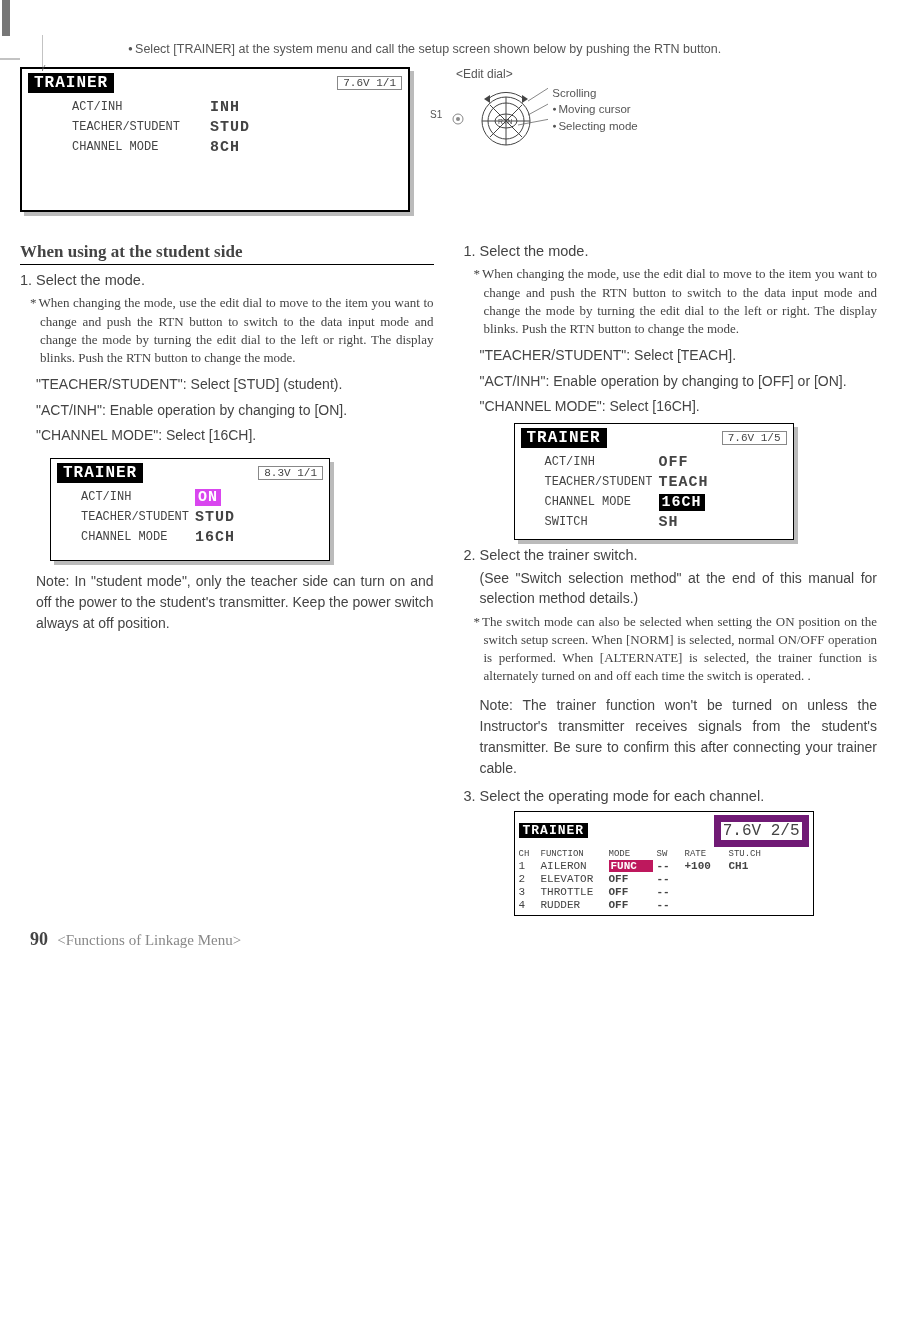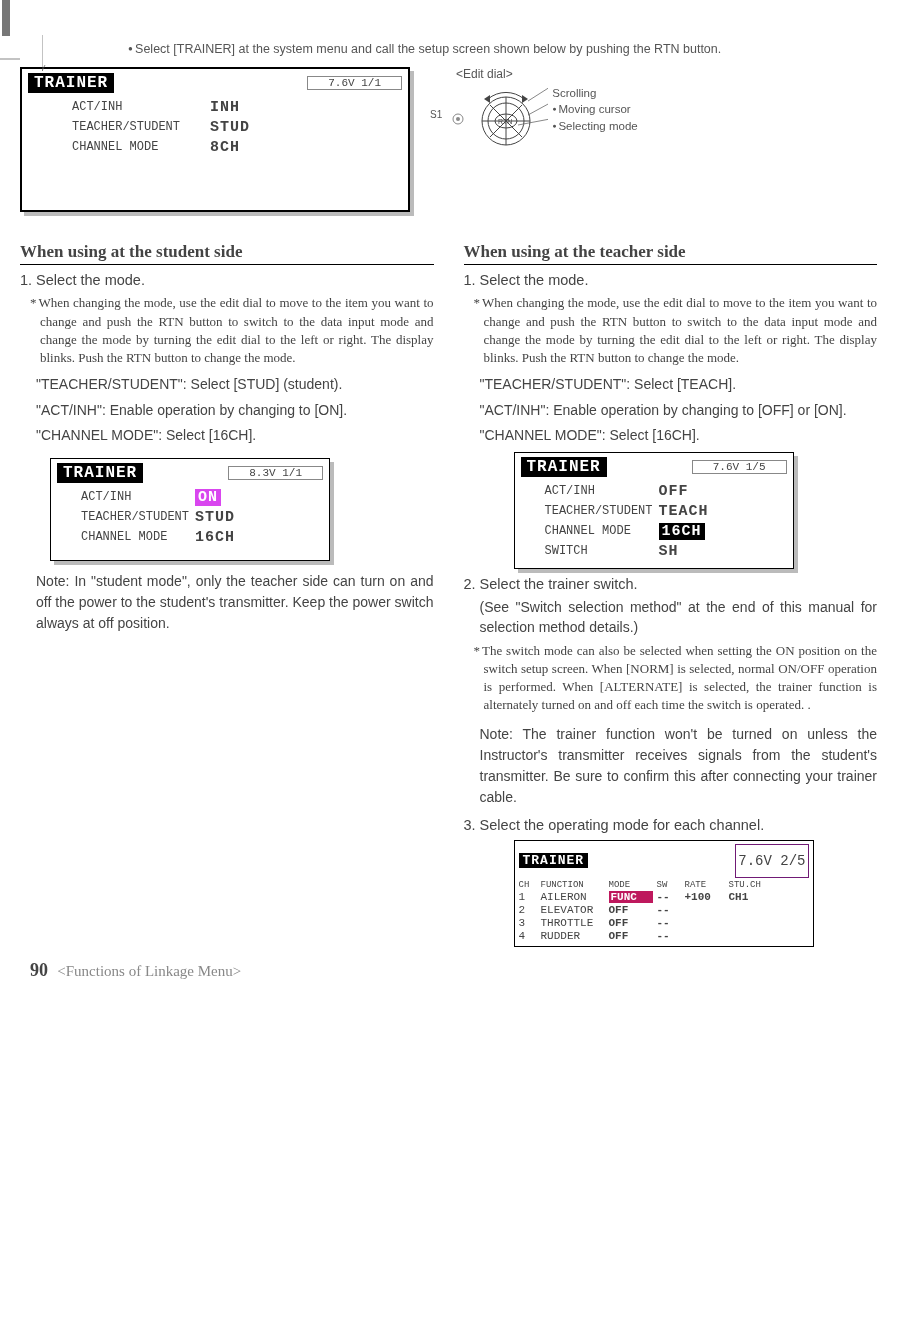--- a/index.html
+++ b/index.html
@@ -22,21 +22,21 @@
   }
 
   .top-bullet { font-size: 12.5px; margin-left: 108px; margin-bottom: 8px; line-height:1.5; color:#555;}
   .top-bullet::before { content:"● "; font-size:8px; position:relative; top:-2px;}
   .top-row { display:flex; gap:20px; align-items:flex-start; margin-bottom:30px;}
   .left-label { width:200px; font-size:12.5px; line-height:1.55; color:#555; padding-top:10px;}
   .left-label::before { content:"● "; font-size:8px; position:relative; top:-2px;}
   .lcd { background:#fff; border:2px solid #000; width:390px; box-shadow: 4px 4px 0 #bbb; padding:4px 6px;}
   .lcd .title-row { display:flex; justify-content:space-between; align-items:center; margin-bottom:6px;}
   .lcd .title { background:#000; color:#fff; font-family:"Courier New",monospace; font-weight:bold; font-size:16px; padding:1px 6px; letter-spacing:1px;}
-  .lcd .batt { font-family:"Courier New",monospace; font-size:11px; border:1px solid #888; padding:0 20px;}
+  .lcd .batt { font-family:"Courier New",monospace; font-size:11px; border:1px solid #888; padding:0 5px;}
   .lcd .row { display:flex; align-items:center; gap:12px; font-family:"Courier New",monospace; font-size:12px; margin-left:44px; margin-bottom:3px;}
   .lcd .row .lbl { width:126px; }
   .lcd .row .val { font-weight:bold; font-size:15px; letter-spacing:1px;}
 
   .dial-block { flex:1; font-size:12px; color:#555; }
   .dial-block .dtitle { margin-left:26px; margin-bottom:4px;}
   .dial-block svg { display:inline-block; vertical-align:middle; margin-left:6px;}
   .dial-annot { display:inline-block; vertical-align:top; margin-left:4px; font-size:11.5px; line-height:1.45; }
   .dial-annot div::before { content:"● "; font-size:7px; position:relative; top:-2px;}
 
@@ -52,21 +52,21 @@
 
   .lcd-wrap { margin:12px 0 4px 30px; }
 
   .lcd.small2 { width:280px; border-width:1px;}
   .lcd.small2 .row { margin-left:24px; gap:8px;}
   .lcd.small2 .row .lbl { width:106px; }
 
   .table-lcd { width:300px; border:1px solid #000; padding:3px 4px; font-family:"Courier New",monospace; font-size:11px; margin-left:50px;}
   .table-lcd .title-row { display:flex; justify-content:space-between; align-items:center; margin-bottom:2px;}
   .table-lcd .title { background:#000; color:#fff; font-weight:bold; font-size:13px; padding:0 4px; letter-spacing:1px;}
-  .table-lcd .batt { font-size:14px; border:1px solid #701a75; padding:8px 2px;}
+  .table-lcd .batt { font-size:16px; border:7px solid #701a75; padding:0 2px;}
   .table-lcd .head-row, .table-lcd .trow { display:grid; grid-template-columns:18px 64px 44px 24px 40px 40px; gap:4px; align-items:center; margin-bottom:1px;}
   .table-lcd .head-row { font-size:9px; }
   .table-lcd .val { font-weight:bold; }
   .table-lcd .inv { background:#be185d; color:#fff; padding:0 2px; }
 
   .footer { position:absolute; bottom:6px; left:30px; font-family:"Times New Roman",serif; }
   .footer .pg { font-weight:bold; font-size:18px; margin-right:6px;}
   .footer .tx { font-size:15px; color:#888;}
 
   .hairline-arrow { stroke:#555; stroke-width:0.7; fill:none;}
@@ -167,21 +167,20 @@
             <span class="lbl">CHANNEL MODE</span>
             <span class="val">16CH</span>
           </div>
       </div>
     </div>
 
     <div class="note-block">Note: In "student mode", only the teacher side can turn on and off the power to the student's transmitter. Keep the power switch always at off position.</div>
   </div>
 
   <div class="column">
-    <h2 class="section">When using at the teacher side</h2>
     <div class="step">1. Select the mode.</div>
     <div class="asterisk-note">When changing the mode, use the edit dial to move to the item you want to change and push the RTN button to switch to the data input mode and change the mode by turning the edit dial to the left or right. The display blinks. Push the RTN button to change the mode.</div>
     <div class="quote-line">"TEACHER/STUDENT": Select [TEACH].</div>
     <div class="quote-line">"ACT/INH": Enable operation by changing to [OFF] or [ON].</div>
     <div class="quote-line">"CHANNEL MODE": Select [16CH].</div>
 
     <div style="margin:4px 0 6px 50px;">
       <div class="lcd small2">
         <div class="title-row">
           <span class="title">TRAINER</span>

